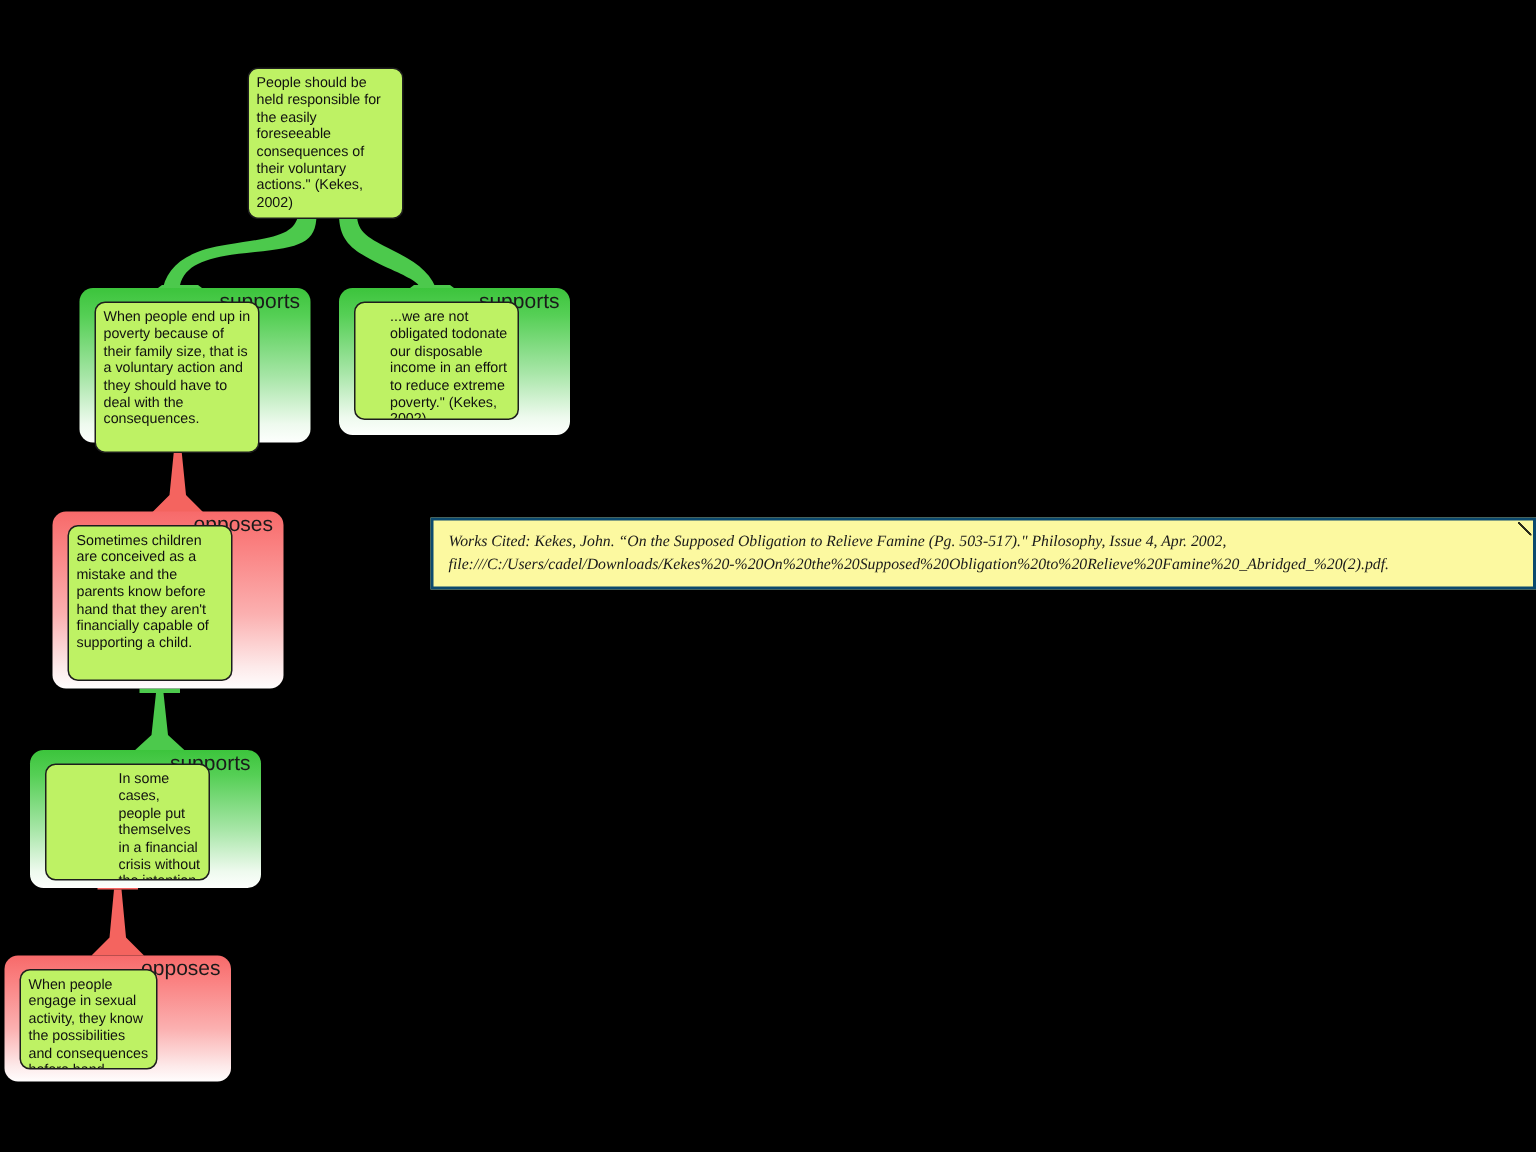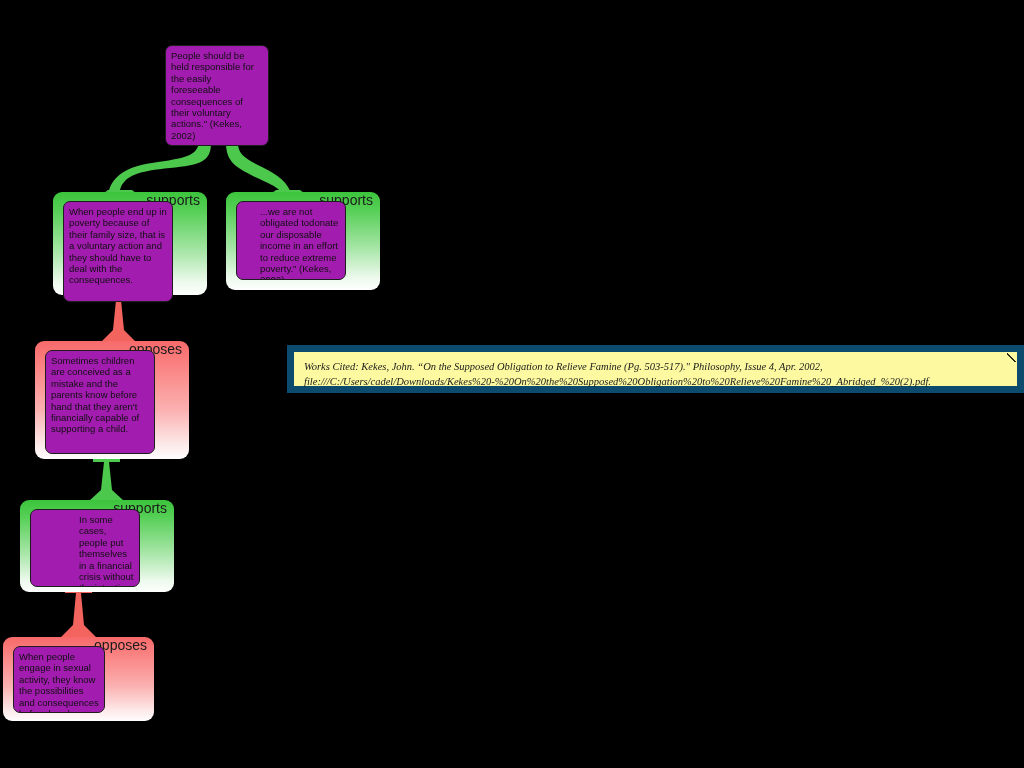--- a/index.html
+++ b/index.html
@@ -44,39 +44,39 @@
     right: 7px;
     font-size: 14px;
     line-height: 10px;
     color: #1a1a1a;
     white-space: nowrap;
   }
 
   
   .card {
     position: absolute;
-    background: #a21caf;
+    background: #bef264;
     border: 1px solid #1d1d1d;
     border-radius: 7px;
     box-sizing: border-box;
     padding: 4px 5px 3px 5px;
     font-size: 9.5px;
     line-height: 11.4px;
     color: #101010;
     overflow: hidden;
   }
   .card.root {
     box-shadow: 0 0 0 0 transparent;
   }
 
   
   .sticky {
     position: absolute;
     background: #fcf9a0;
-    border: 7px solid #0c4a6e;
+    border: 2px solid #0c4a6e;
     box-sizing: border-box;
     padding: 7px 10px 6px 10px;
     font-family: "Liberation Serif", serif;
     font-style: italic;
     font-size: 10.5px;
     line-height: 15px;
     color: #1a1a1a;
     word-break: break-word;
   }
   .sticky .line { display: block; white-space: nowrap; }

